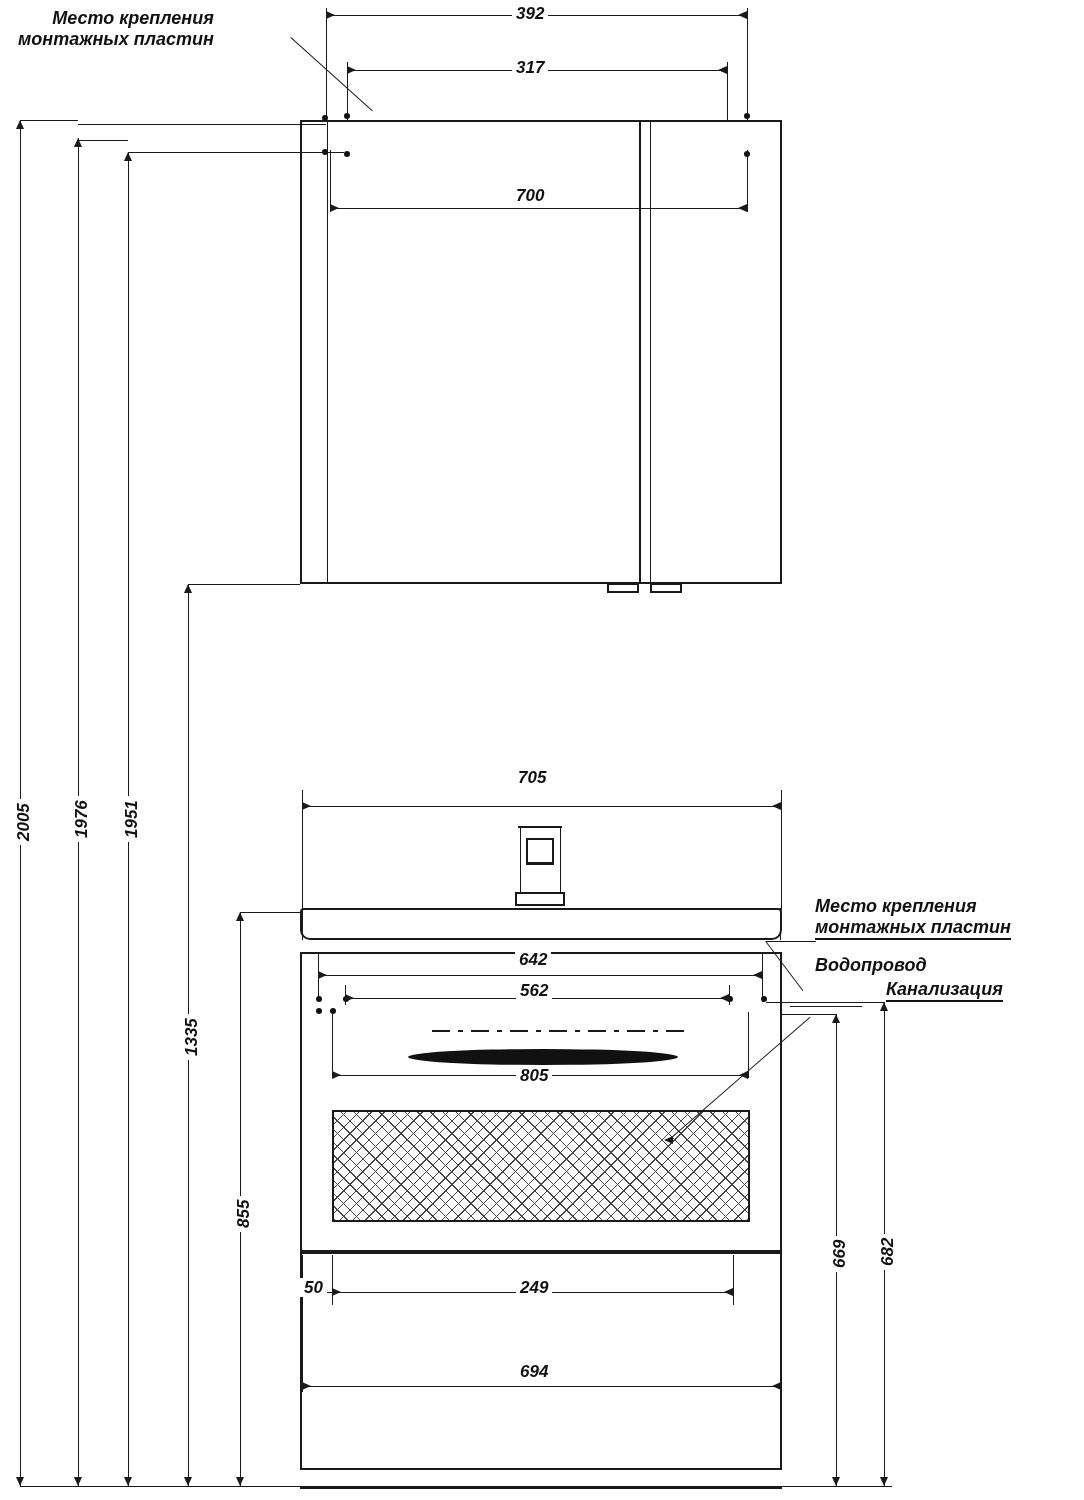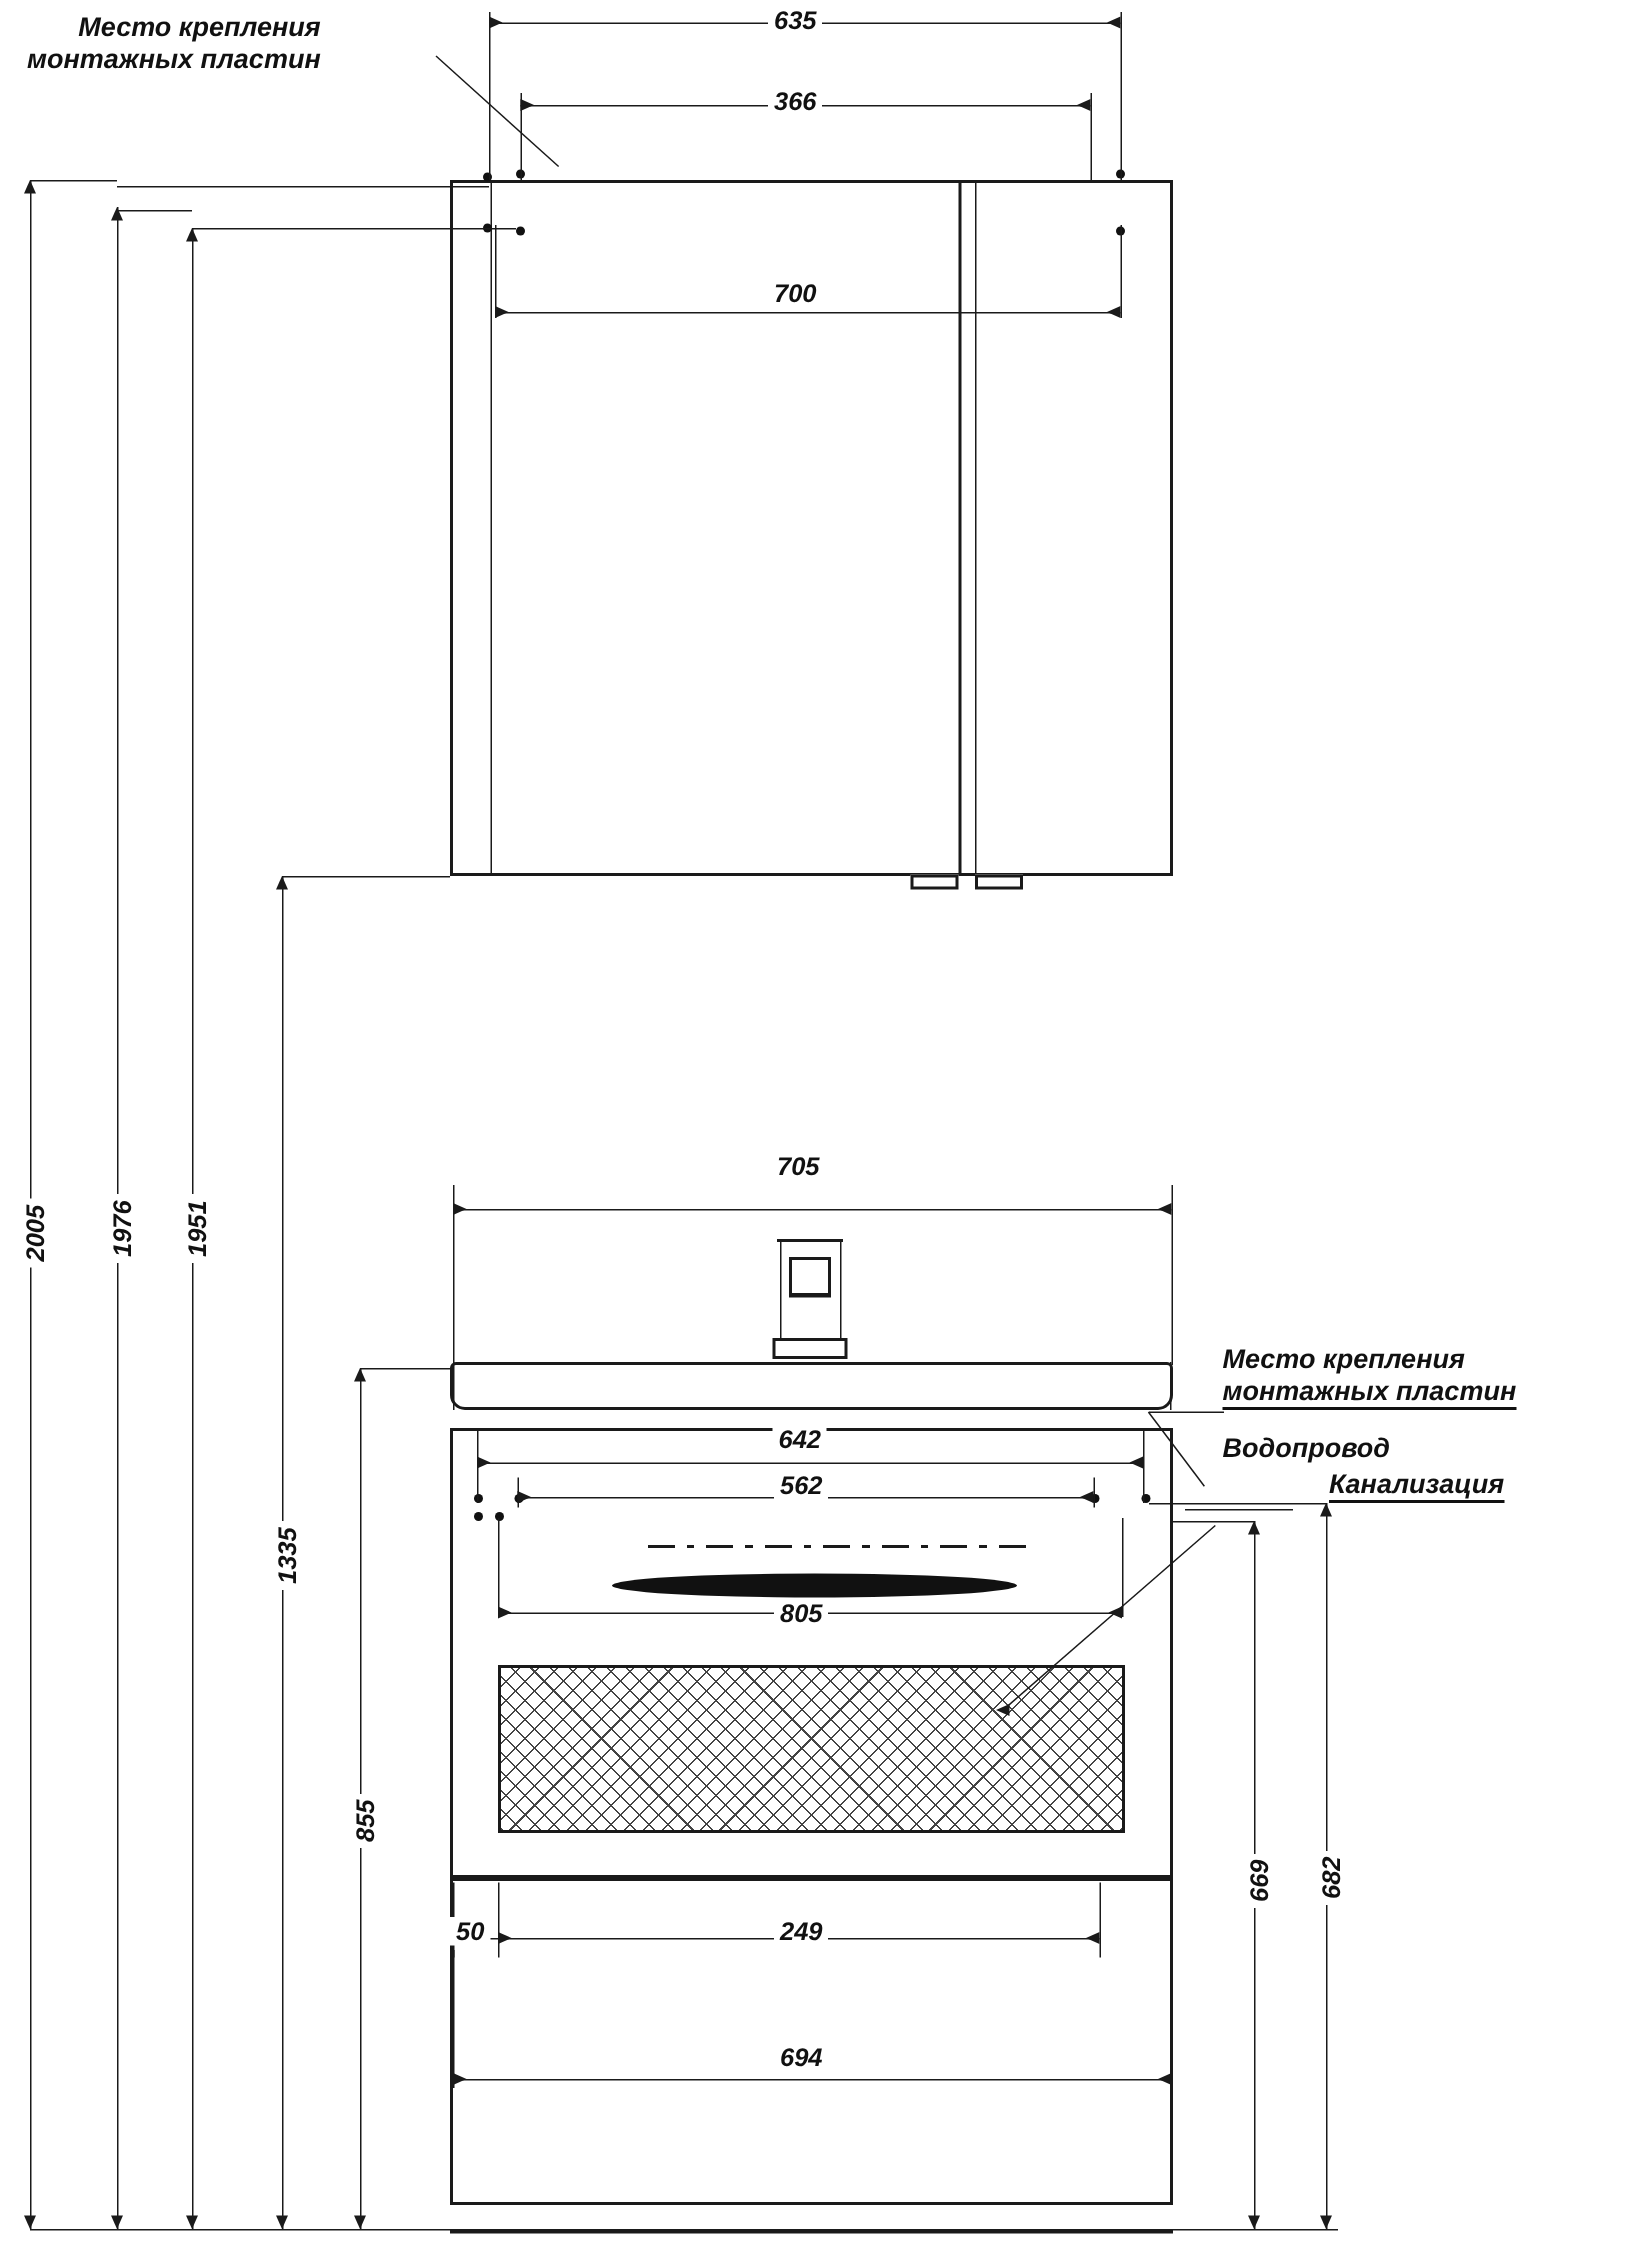--- a/index.html
+++ b/index.html
@@ -112,28 +112,28 @@
   <div class="dot" style="left:744px;top:113px;"></div>
   <div class="dot" style="left:322px;top:149px;"></div>
   <div class="dot" style="left:344px;top:151px;"></div>
   <div class="dot" style="left:744px;top:151px;"></div>
 
   <div class="ln v" style="left:326px;top:8px;height:112px;"></div>
   <div class="ln v" style="left:747px;top:8px;height:112px;"></div>
   <div class="ln h" style="left:326px;top:15px;width:421px;"></div>
   <div class="arrow ar-r" style="left:326px;top:11px;"></div>
   <div class="arrow ar-l" style="left:738px;top:11px;"></div>
-  <div class="dim-txt" style="left:512px;top:4px;">635</div>
+  <div class="dim-txt" style="left:512px;top:4px;">392</div>
 
   <div class="ln v" style="left:347px;top:62px;height:58px;"></div>
   <div class="ln v" style="left:727px;top:62px;height:58px;"></div>
   <div class="ln h" style="left:347px;top:70px;width:380px;"></div>
   <div class="arrow ar-r" style="left:347px;top:66px;"></div>
   <div class="arrow ar-l" style="left:718px;top:66px;"></div>
-  <div class="dim-txt" style="left:512px;top:58px;">366</div>
+  <div class="dim-txt" style="left:512px;top:58px;">317</div>
 
   <div class="ln v" style="left:330px;top:150px;height:62px;"></div>
   <div class="ln v" style="left:747px;top:150px;height:62px;"></div>
   <div class="ln h" style="left:330px;top:208px;width:417px;"></div>
   <div class="arrow ar-r" style="left:330px;top:204px;"></div>
   <div class="arrow ar-l" style="left:738px;top:204px;"></div>
   <div class="dim-txt" style="left:512px;top:186px;">700</div>
 
   <div class="ln h" style="left:78px;top:124px;width:248px;"></div>
   <div class="ln h" style="left:128px;top:152px;width:216px;"></div>

